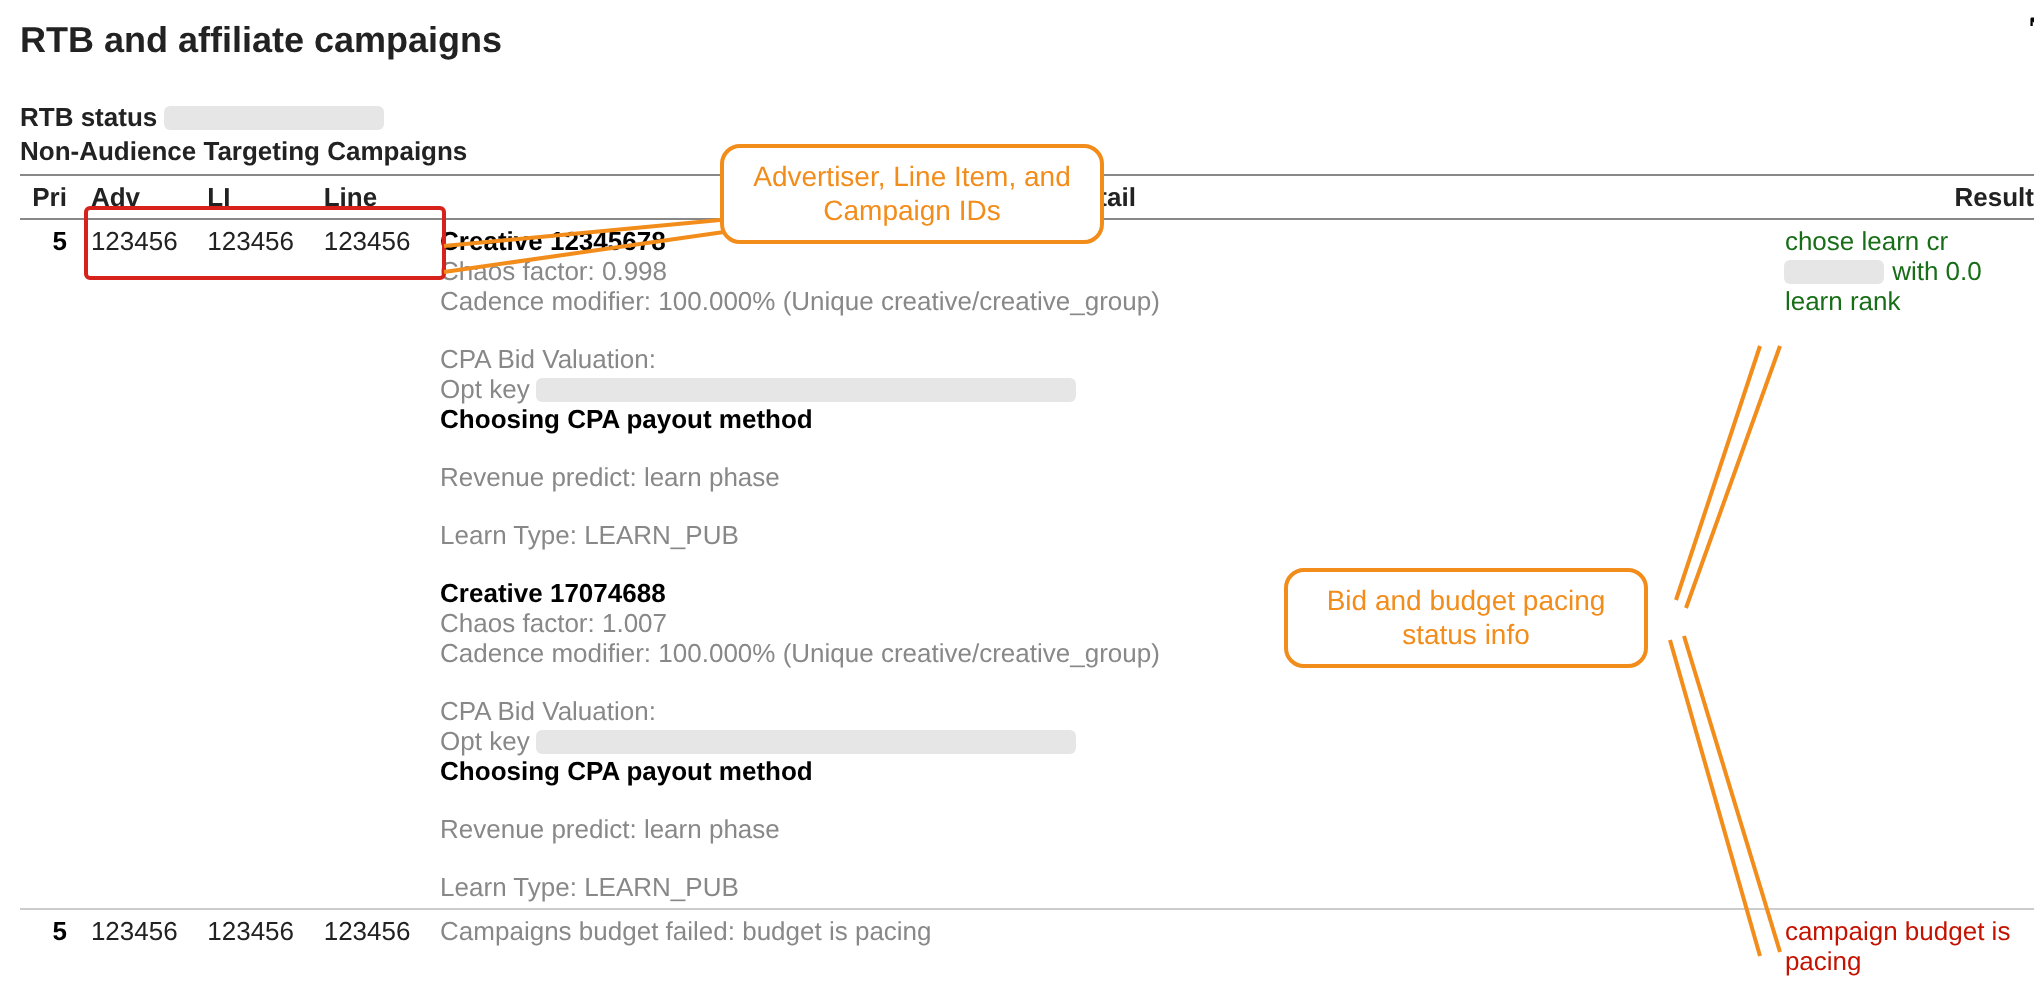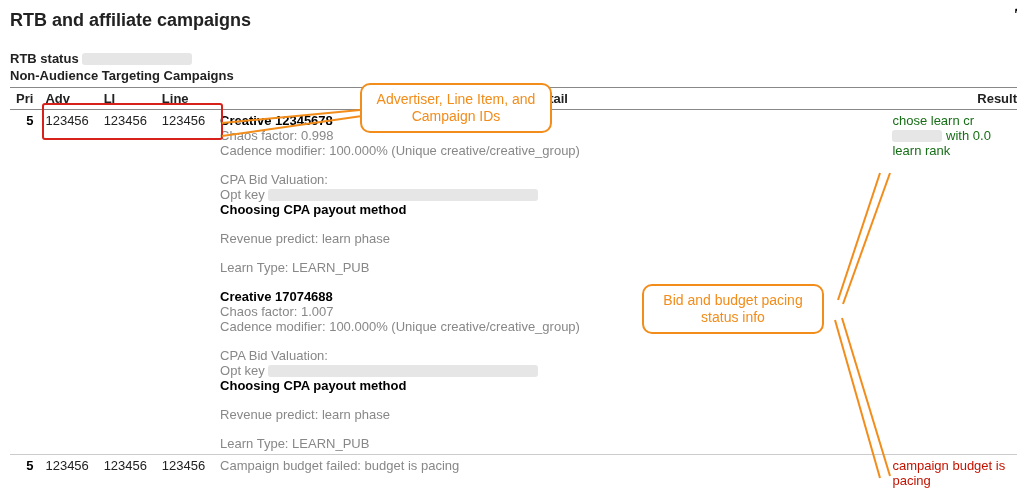--- a/index.html
+++ b/index.html
@@ -81,21 +81,21 @@
     border: 2px solid #f28c1a;
     border-radius: 10px;
     padding: 6px 14px;
     color: #f28c1a;
     background: #fff;
     font-size: 14px;
     line-height: 1.2;
     text-align: center;
     z-index: 5;
   }
-  .callout.c1 { left: 350px; top: 75px;  width: 160px; }
+  .callout.c1 { left: 350px; top: 64px;  width: 160px; }
   .callout.c2 { left: 632px; top: 276px; width: 150px; }
   .cursor-ptr {
     position: absolute;
     right: 2px;
     top: -4px;
     font-size: 14px;
     color: #000;
   }
   svg.lines {
     position: absolute;
@@ -187,21 +187,21 @@
         </div>
         <div>learn rank</div>
       </td>
     </tr>
 
     <tr>
       <td class="strong">5</td>
       <td>123456</td>
       <td>123456</td>
       <td>123456</td>
-      <td class="detail gray">Campaign budget failed: budget is pacing</td>
+      <td class="detail gray">Campaigns budget failed: budget is pacing</td>
       <td class="result red">campaign budget is pacing</td>
     </tr>
   </tbody>
 </table>
 
 <div class="box-ids"></div>
 
 <div class="callout c1">Advertiser, Line Item, and Campaign IDs</div>
 <div class="callout c2">Bid and budget pacing status info</div>
 

